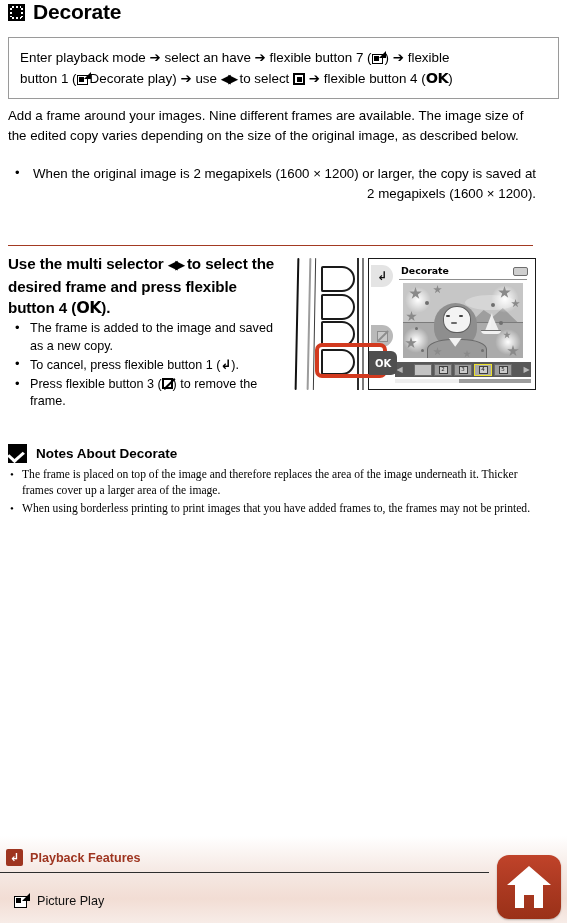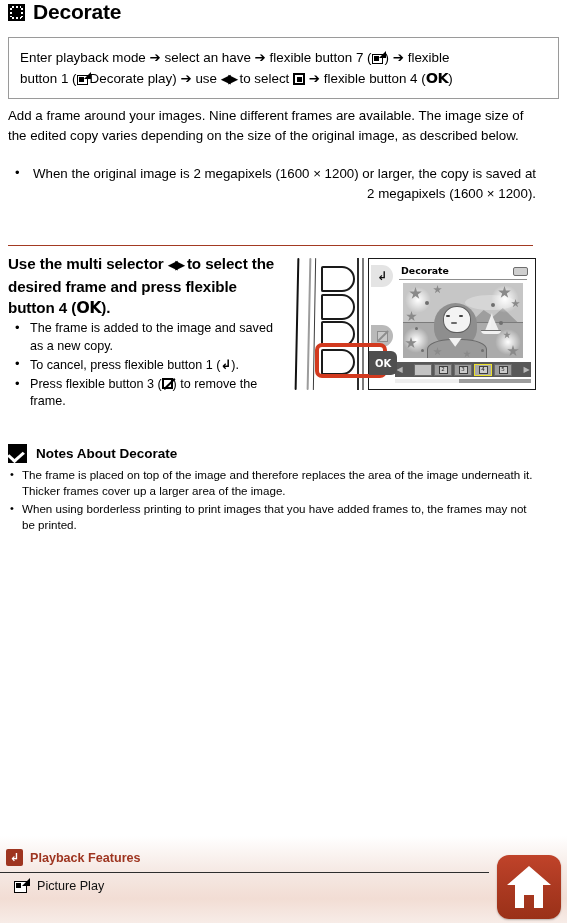--- a/index.html
+++ b/index.html
@@ -295,21 +295,21 @@
     width:19px;height:19px;background:#000;position:relative;flex:0 0 auto;
   }
   .ic-caution::after{
     content:"";position:absolute;left:3px;top:3.5px;width:7px;height:11px;
     border-right:3px solid #fff;border-bottom:3px solid #fff;
     transform:rotate(42deg) skewX(-6deg);
   }
   .notes-title{font-size:13.5px;font-weight:bold;}
   .notes-body{
     position:absolute;left:8px;top:467px;width:528px;
-    font-size:11.6px;line-height:16.4px;
+    font-size:11.6px;line-height:16.4px;font-family:Liberation Serif, serif;
   }
   ul.nb{margin:0;padding:0;list-style:none;}
   ul.nb>li{position:relative;padding-left:14px;margin-bottom:1px;}
   ul.nb>li::before{content:"\2022";position:absolute;left:2px;top:-1px;font-size:11px;}
 
   
   .pgnum{
     position:absolute;left:0;top:815px;width:567px;text-align:center;
     font-family:"Liberation Serif","DejaVu Serif",serif;
     font-style:italic;font-weight:bold;font-size:14.5px;color:#111;
@@ -327,21 +327,21 @@
     width:17px;height:17px;background:#9e3520;border-radius:2px;
     display:flex;align-items:center;justify-content:center;
     color:#fff;font-family:"DejaVu Sans",sans-serif;font-weight:bold;font-size:11px;
     flex:0 0 auto;
   }
   .crumb1-text{font-size:12.6px;font-weight:bold;color:#9e3520;}
   .crumb-hr{
     position:absolute;left:0px;top:36px;width:489px;height:1.3px;background:#2d2d2d;
   }
   .crumb2{
-    position:absolute;left:6px;top:43px;display:flex;align-items:center;gap:8px;padding-left:8px;
+    position:absolute;left:6px;top:58px;display:flex;align-items:center;gap:8px;padding-left:8px;
   }
   .crumb2-text{font-size:12.6px;color:#111;}
   .homebtn{
     position:absolute;left:497px;top:855px;width:64px;height:64px;
     border-radius:12px;
     background:linear-gradient(180deg,#c0432a 0%,#ad3a22 45%,#9a3118 100%);
     box-shadow:0 1px 2px rgba(0,0,0,0.25);
   }
   .homebtn svg{position:absolute;left:9px;top:10px;}
 </style>

